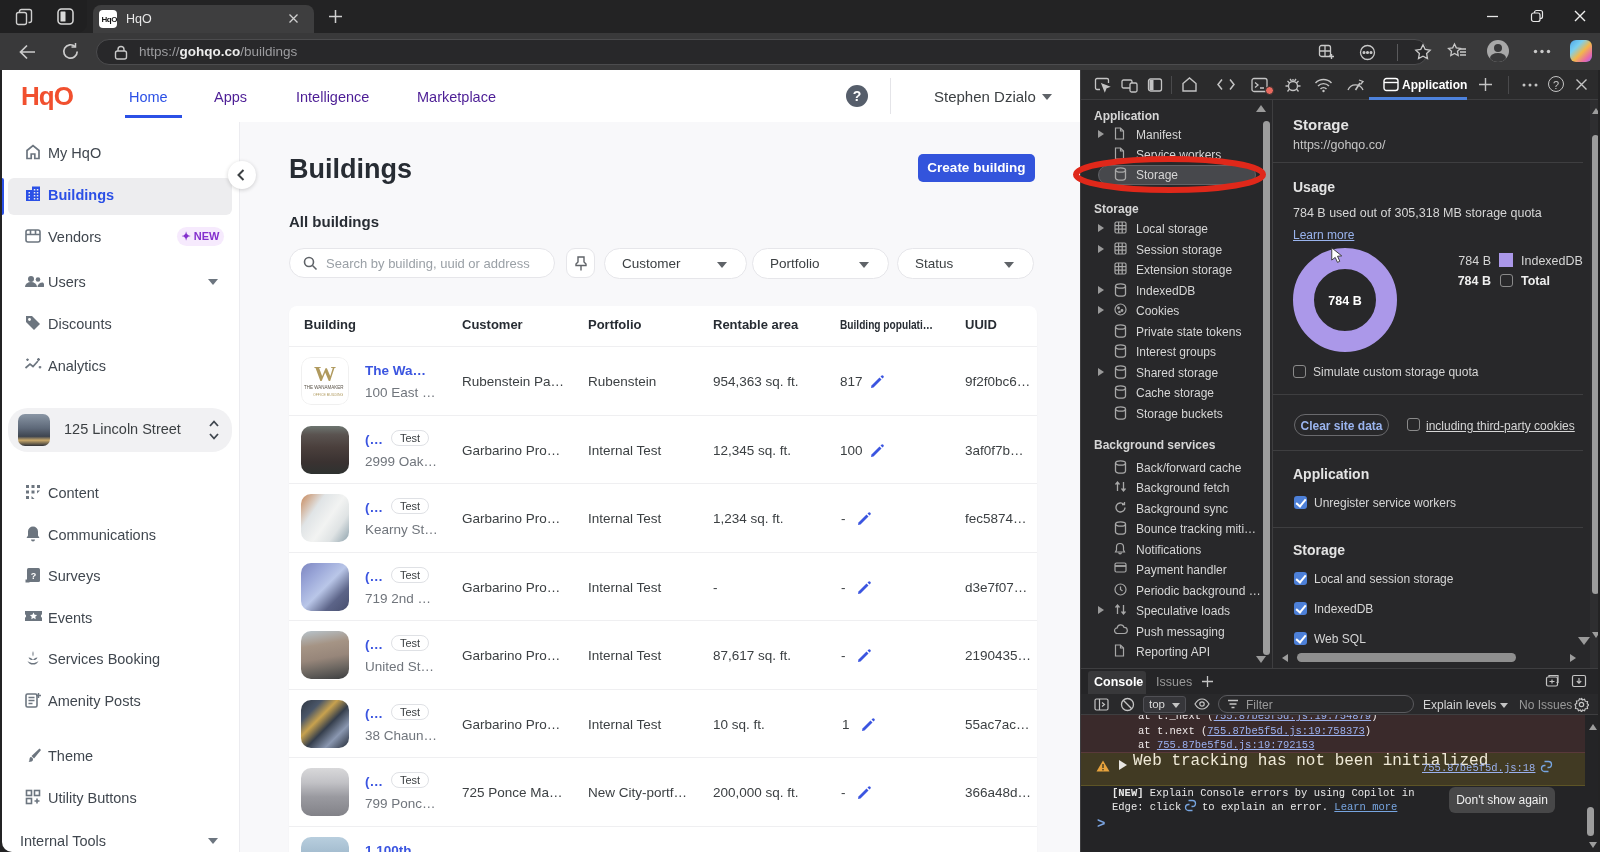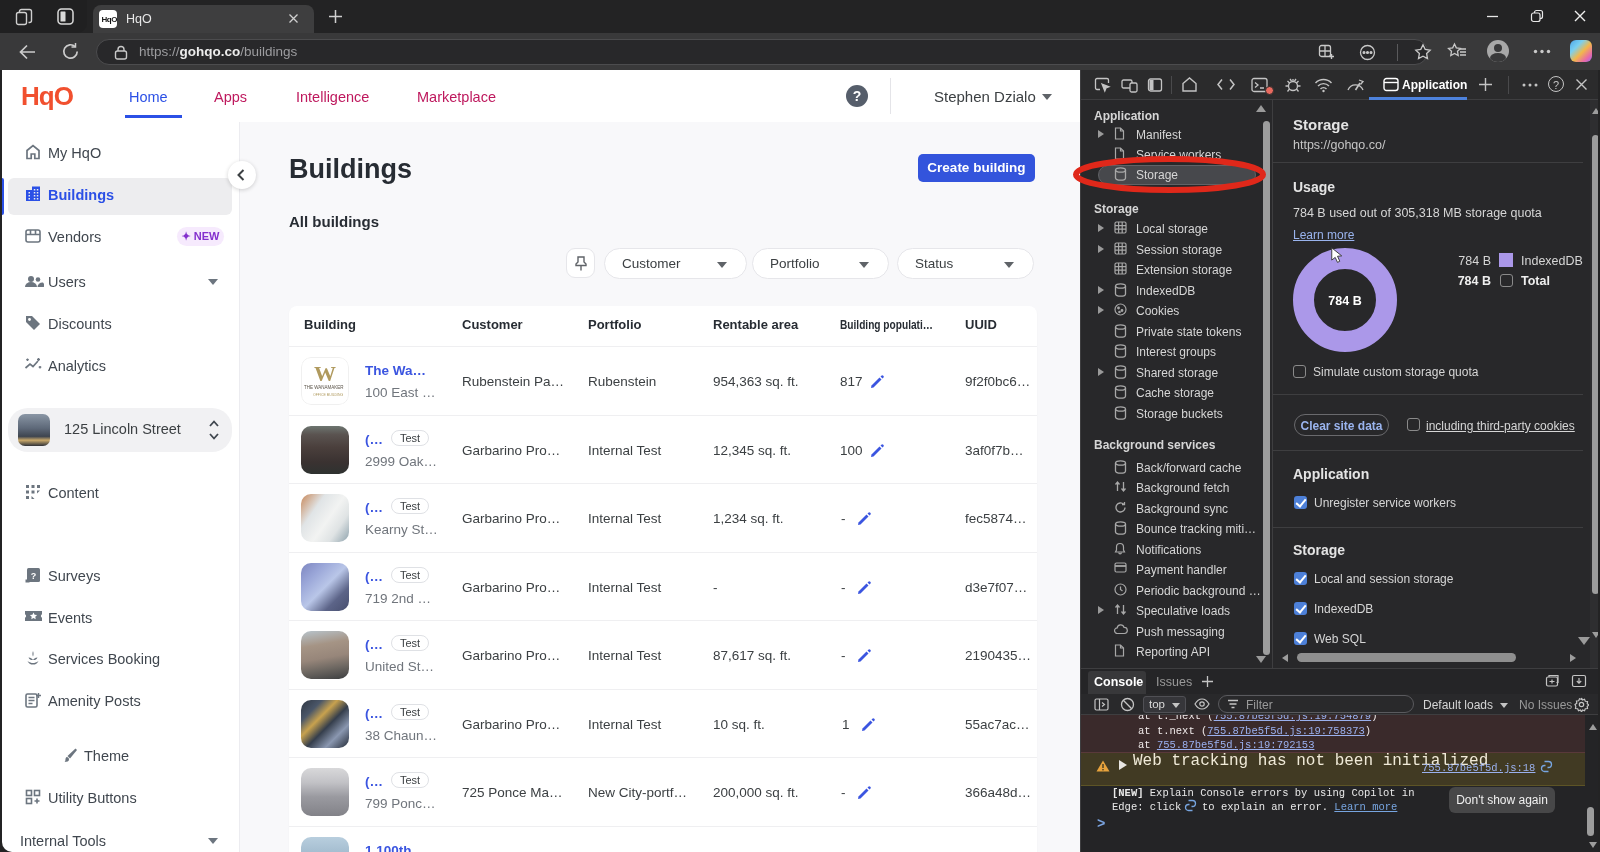--- a/index.html
+++ b/index.html
@@ -15,21 +15,21 @@
 #urlbar { position:absolute; left:96px; top:39px; width:1332px; height:26px; background:#28282a; border:1px solid #4c4c4e; border-radius:13px; }
 
 
 #page { position:absolute; left:0; top:70px; width:1080px; height:782px; background:#fff; }
 #appheader { position:absolute; left:0; top:0; width:1080px; height:52px; background:#fff; }
 #sidebar { position:absolute; left:0; top:52px; width:240px; height:730px; background:#fff; border-right:1px solid #ececf0; }
 #main { position:absolute; left:240px; top:52px; width:840px; height:730px; background:#f8f8fa; }
 .side-item { position:absolute; left:0; width:240px; height:26px; color:#40474f; font-size:14.5px; }
 .side-item .lbl { position:absolute; left:48px; top:4px; }
 .side-item svg { position:absolute; left:24px; top:2px; }
-.navlink { font-size:14.5px; color:#be185d; }
+.navlink { font-size:14.5px; color:#4c1d95; }
 
 
 #card { position:absolute; left:49px; top:184px; width:748px; height:546px; background:#fff; border-radius:8px 8px 0 0; box-shadow:0 1px 2px rgba(0,0,0,0.04); overflow:hidden; }
 .thead { top:11px; font-size:13px; font-weight:bold; color:#272c33; }
 .trow { position:absolute; left:0; width:748px; height:69px; border-top:1px solid #efeff1; }
 .timg { position:absolute; left:12px; top:10px; width:48px; height:48px; border-radius:10px; overflow:hidden; }
 .tname { position:absolute; left:76px; top:16px; font-size:13.5px; font-weight:bold; color:#3b55e0; }
 .tsub  { position:absolute; left:76px; top:38px; font-size:13.5px; color:#70757c; }
 .tcell { position:absolute; top:27px; font-size:13.5px; color:#3c4043; }
 .chip { display:inline-block; margin-left:8px; font-size:11px; font-weight:normal; color:#3c4043; border:1px solid #dfe1e5; border-radius:9px; padding:1px 8px; position:relative; top:-2px; background:#fff; }
@@ -214,20 +214,27 @@
             <rect x="7.5" y="2" width="3" height="3"></rect>
             <rect x="13" y="2" width="3" height="3"></rect>
             <rect x="2" y="7.5" width="3" height="3"></rect>
             <rect x="7.5" y="7.5" width="3" height="3"></rect>
             <path d="M13 7.5 l3 0 -3 3 z"></path>
             <rect x="2" y="13" width="3" height="3"></rect>
             <path d="M7.5 13 l3 3 -3 0 z"></path>
           </svg>
         <span class="lbl">Content</span>
       </div>
+      <div class="side-item" style="top:401px;">
+        <svg width="18" height="18" viewBox="0 0 18 18" fill="#6c757f">
+            <path d="M9 1.5 a5 5 0 0 1 5 5 v4 l1.5 2.5 H2.5 L4 10.5 v-4 a5 5 0 0 1 5-5 z"></path>
+            <path d="M7 14.5 a2 2 0 0 0 4 0 z"></path>
+          </svg>
+        <span class="lbl">Communications</span>
+      </div>
       <div class="side-item" style="top:442px;">
         <svg width="18" height="18" viewBox="0 0 18 18">
             <rect x="3" y="2" width="13" height="14" rx="1.5" fill="#6c757f"></rect>
             <rect x="1.5" y="13.5" width="4" height="3" fill="#6c757f"></rect>
             <text x="9.5" y="12.5" font-size="9" font-weight="bold" fill="#fff" text-anchor="middle">?</text>
           </svg>
         <span class="lbl">Surveys</span>
       </div>
       <div class="side-item" style="top:484px;">
         <svg width="19" height="16" viewBox="0 0 19 16">
@@ -243,21 +250,21 @@
         <span class="lbl">Services Booking</span>
       </div>
       <div class="side-item" style="top:567px;">
         <svg width="18" height="18" viewBox="0 0 18 18" fill="none" stroke="#6c757f" stroke-width="1.6">
             <rect x="2" y="3" width="11" height="13" rx="1.5"></rect>
             <path d="M4.5 6.5 h6 M4.5 9.5 h6 M4.5 12.5 h4"></path>
             <path d="M14.5 2 v5 M12 4.5 h5" stroke-width="1.4"></path>
           </svg>
         <span class="lbl">Amenity Posts</span>
       </div>
-      <div class="side-item" style="top:622px;margin-left:36px;">
+      <div class="side-item" style="top:622px;">
         <svg width="18" height="18" viewBox="0 0 18 18" fill="#6c757f">
             <path d="M15.5 2.5 l-8 7.5 2.5 2.5 7-8.5 z"></path>
             <path d="M6.5 11 a2.5 2.5 0 0 1 2.5 2.5 c0 1.8-2 2.5-4.5 2.5 c1-.8 .8-1.5 1-3 a2.5 2.5 0 0 1 1-2 z"></path>
           </svg>
         <span class="lbl">Theme</span>
       </div>
       <div class="side-item" style="top:664px;">
         <svg width="18" height="18" viewBox="0 0 18 18" fill="none" stroke="#6c757f" stroke-width="1.6">
             <rect x="2.5" y="2.5" width="5" height="5"></rect>
             <rect x="10.5" y="2.5" width="5" height="5"></rect>
@@ -267,20 +274,27 @@
         <span class="lbl">Utility Buttons</span>
       </div>
 
       <span class="abs" style="left:20px;top:711px;font-size:14.5px;color:#40474f;">Internal Tools</span>
       <div class="abs" style="left:208px;top:716px;width:0;height:0;border-left:5px solid transparent;border-right:5px solid transparent;border-top:6px solid #6c757f;"></div>
     </div>
     <div id="main">
       <span class="abs" style="left:49px;top:32px;font-size:27px;font-weight:bold;color:#272c33;">Buildings</span>
       <div class="abs" style="left:678px;top:32px;width:117px;height:28px;background:#3354dc;border-radius:5px;color:#fff;font-size:13.5px;font-weight:bold;text-align:center;line-height:28px;">Create building</div>
       <span class="abs" style="left:49px;top:91px;font-size:15px;font-weight:bold;color:#272c33;">All buildings</span>
+      <div class="abs" style="left:49px;top:126px;width:266px;height:30px;background:#fff;border:1px solid #e6e6ea;border-radius:16px;">
+        <svg class="abs" style="left:13px;top:7px" width="15" height="15" viewBox="0 0 15 15" fill="none" stroke="#5f6368" stroke-width="1.6">
+            <circle cx="6" cy="6" r="4.5"></circle>
+            <path d="M9.5 9.5 L13.5 13.5"></path>
+          </svg>
+        <span class="abs" style="left:36px;top:7px;font-size:13px;color:#9aa0a6;">Search by building, uuid or address</span>
+      </div>
       <div class="abs" style="left:326px;top:126px;width:29px;height:30px;background:#fff;border:1px solid #e6e6ea;border-radius:9px;">
         <svg class="abs" style="left:7px;top:6px" width="14" height="17" viewBox="0 0 14 17" fill="none" stroke="#5f6368" stroke-width="1.4">
             <path d="M4 2 h6 v5 l2 2 v1.5 H2 V9 l2-2 z"></path>
             <path d="M7 10.5 V15.5"></path>
           </svg>
       </div>
       <div class="abs" style="left:364px;top:126px;width:143px;height:31px;background:#fff;border:1px solid #e6e6ea;border-radius:17px;">
         <span class="abs" style="left:17px;top:7px;font-size:13.5px;color:#3c4043;">Customer</span>
         <div class="abs" style="left:112px;top:13px;width:0;height:0;border-left:5px solid transparent;border-right:5px solid transparent;border-top:6px solid #5f6368;"></div>
       </div>
@@ -730,21 +744,21 @@
       <div class="abs" style="left:92px;top:35px;width:0;height:0;border-left:4px solid transparent;border-right:4px solid transparent;border-top:5px solid #c4c4c4;"></div>
       <svg class="abs" style="left:114px;top:30px" width="16" height="12" viewBox="0 0 16 12" fill="none" stroke="#c4c4c4" stroke-width="1.2">
           <path d="M1 6 C3 2.5 5.5 1 8 1 s5 1.5 7 5 c-2 3.5-4.5 5-7 5 S3 9.5 1 6 z"></path>
           <circle cx="8" cy="6" r="2.2"></circle>
         </svg>
       <div class="abs" style="left:138px;top:27px;width:196px;height:18px;border:1px solid #5a5a5e;border-radius:10px;"></div>
       <svg class="abs" style="left:147px;top:31px" width="12" height="10" viewBox="0 0 12 10" stroke="#c4c4c4" stroke-width="1.3">
           <path d="M1 1.5 h10 M2.5 5 h7 M4.5 8.5 h3"></path>
         </svg>
       <span class="abs" style="left:166px;top:30px;font-size:12px;color:#9a9a9a;font-family:'Liberation Sans',sans-serif;">Filter</span>
-      <span class="abs" style="left:343px;top:30px;font-size:12px;color:#d5d5d5;font-family:'Liberation Sans',sans-serif;">Default loads</span>
+      <span class="abs" style="left:343px;top:30px;font-size:12px;color:#d5d5d5;font-family:'Liberation Sans',sans-serif;">Explain levels</span>
       <div class="abs" style="left:420px;top:35px;width:0;height:0;border-left:4px solid transparent;border-right:4px solid transparent;border-top:5px solid #c4c4c4;"></div>
       <span class="abs" style="left:439px;top:30px;font-size:12px;color:#9a9a9a;font-family:'Liberation Sans',sans-serif;">No Issues</span>
       <svg class="abs" style="left:494px;top:29px" width="15" height="15" viewBox="0 0 15 15" fill="none" stroke="#c4c4c4" stroke-width="1.2">
           <circle cx="7.5" cy="7.5" r="2.2"></circle>
           <path d="M7.5 1 l1 2 2-.7 .8 2 2.2 .2 -.3 2.2 1.8 1.3 -1.8 1.3 .3 2.2 -2.2 .2 -.8 2 -2-.7 -1 2 -1-2 -2 .7 -.8-2 -2.2-.2 .3-2.2 L1 7.5 l1.8-1.3 -.3-2.2 2.2-.2 .8-2 2 .7 z"></path>
         </svg>
       <div class="abs" style="left:0px;top:47px;width:505px;height:38px;background:#3a2a2b;border-bottom:1px solid #59393a;overflow:hidden;padding-left:12px;">
         <span class="abs errline" style="left:58px;top:-5px;">at t._next (<span class="errlink">755.87be5f5d.js:19:754879</span>)</span>
         <span class="abs errline" style="left:58px;top:10px;">at t.next (<span class="errlink">755.87be5f5d.js:19:758373</span>)</span>
         <span class="abs errline" style="left:58px;top:24px;">at <span class="errlink">755.87be5f5d.js:19:792153</span></span>

